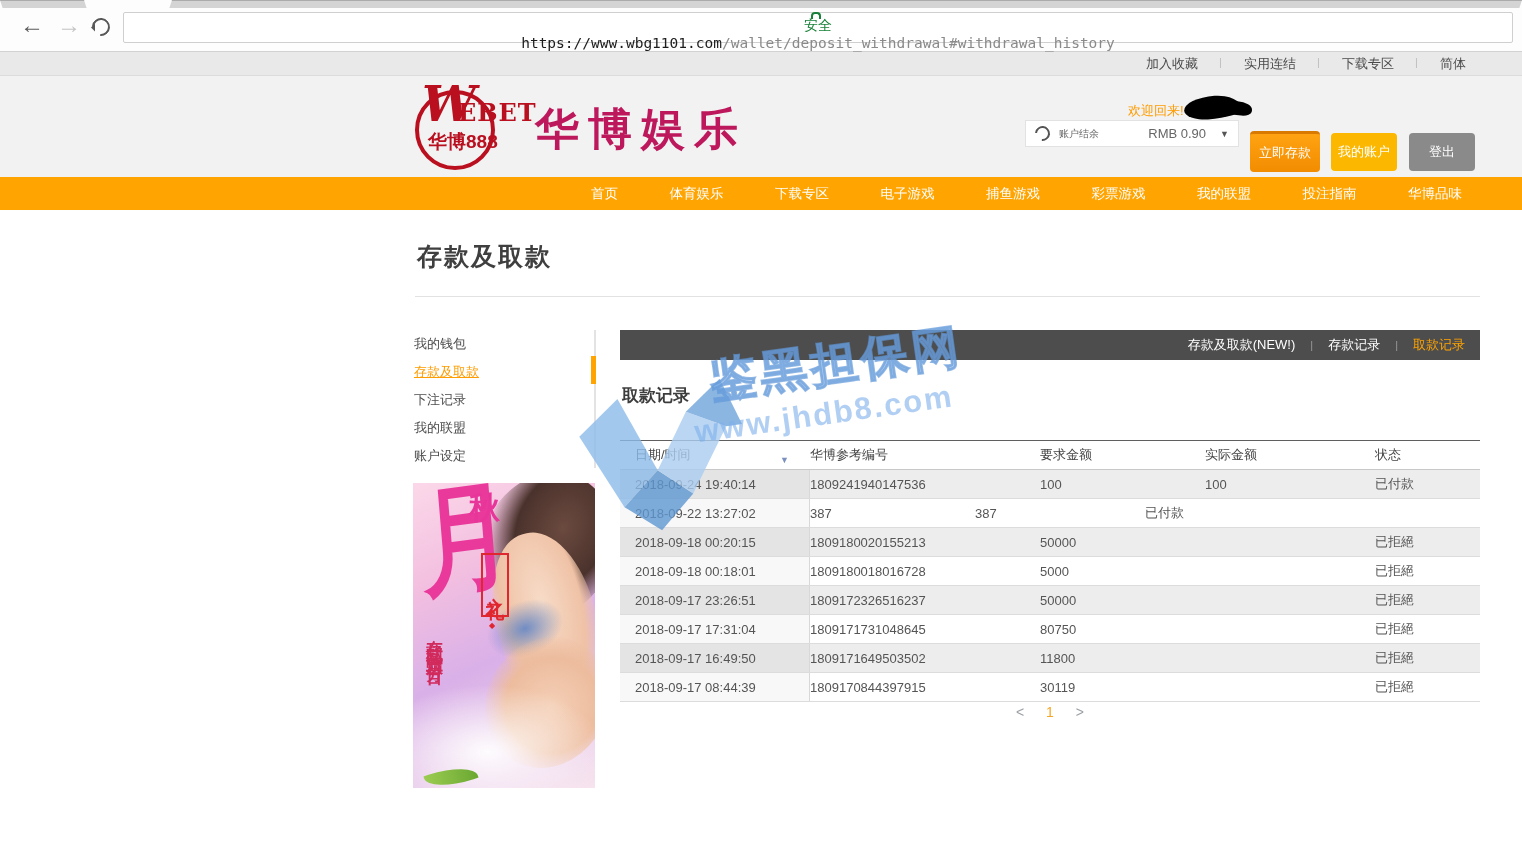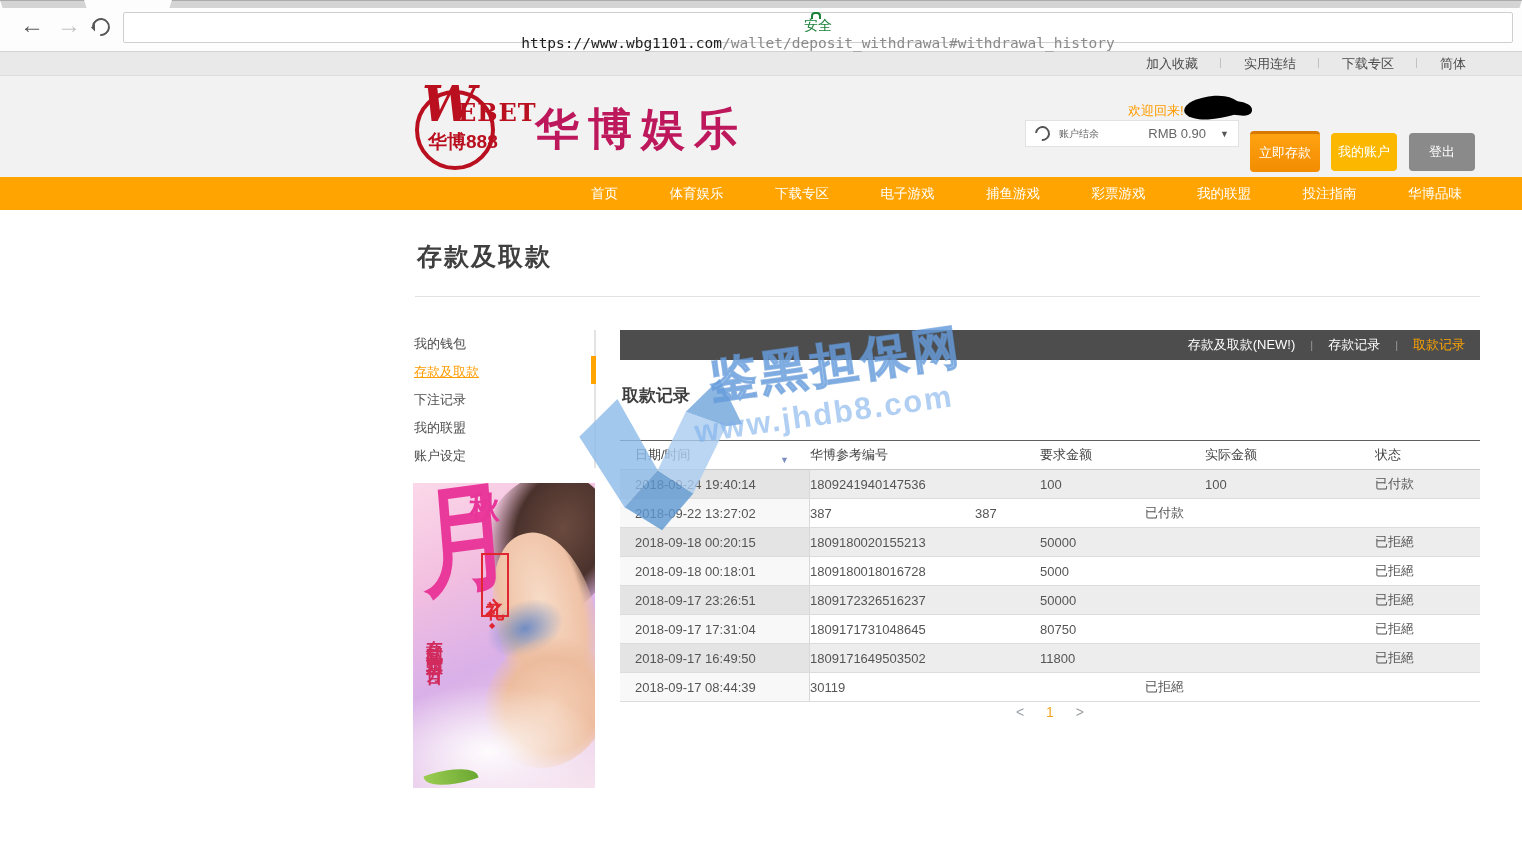--- a/index.html
+++ b/index.html
@@ -277,20 +277,21 @@
         <div class="trow">
           <span class="tc tc1">2018-09-17 16:49:50</span>
           <span class="tc tc2">1809171649503502</span>
           <span class="tc tc3">11800</span>
           <span class="tc tc4"></span>
           <span class="tc tc5">已拒絕</span>
         </div>
 
         <div class="trow">
           <span class="tc tc1">2018-09-17 08:44:39</span>
+          <span class="tc tc2">1809170844397915</span>
           <span class="tc tc3">30119</span>
           <span class="tc tc4"></span>
           <span class="tc tc5">已拒絕</span>
         </div>
       </div>
   </div>
 
   <div class="pagination">
     <span class="pg">&lt;</span>
     <span class="pg current">1</span>

